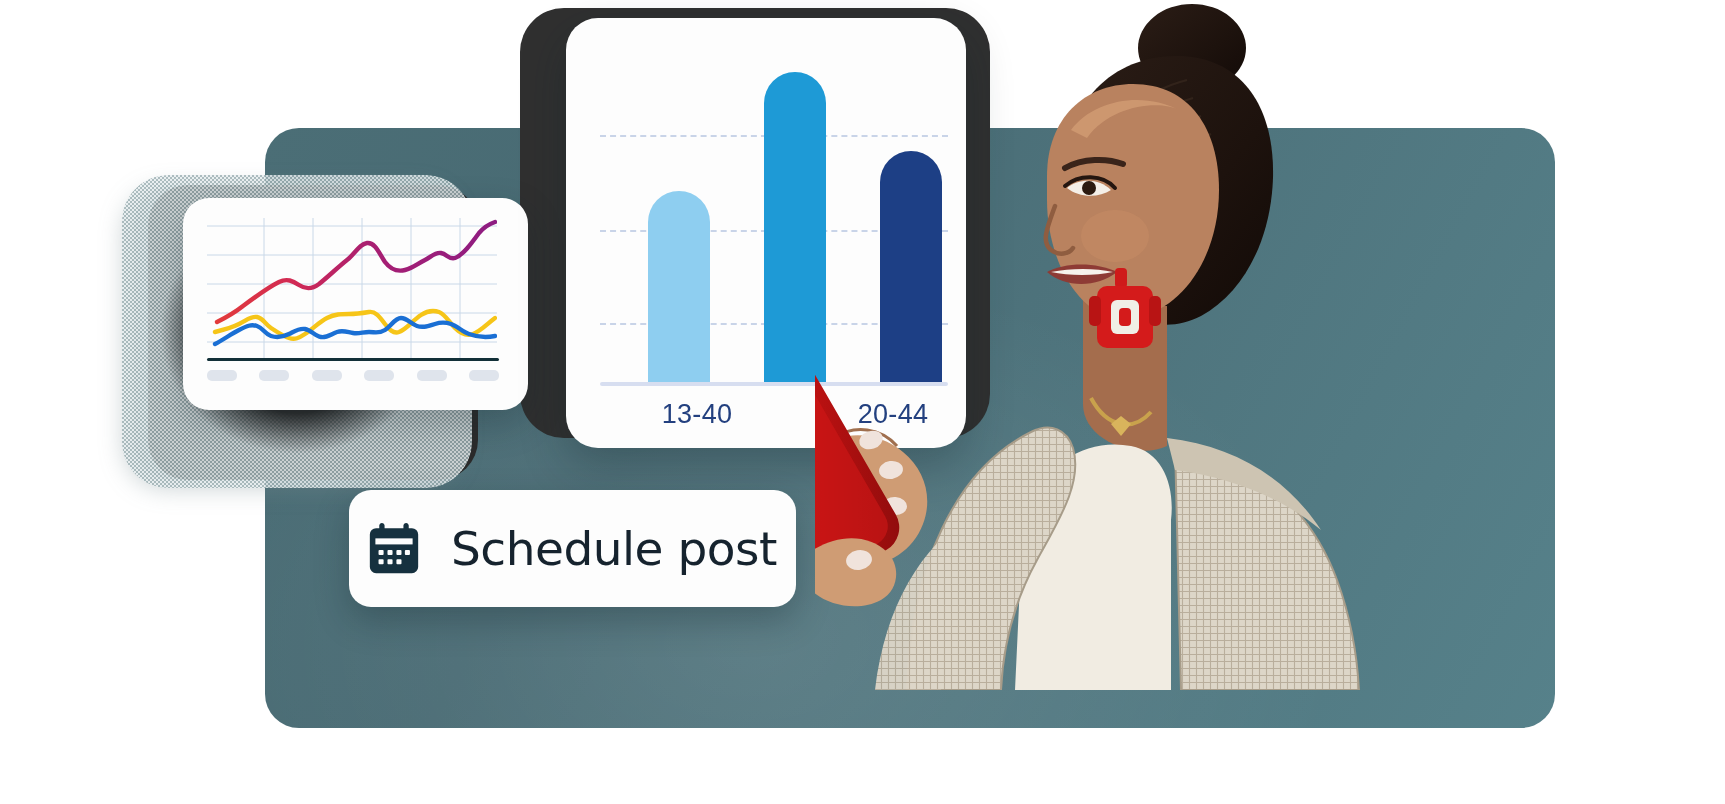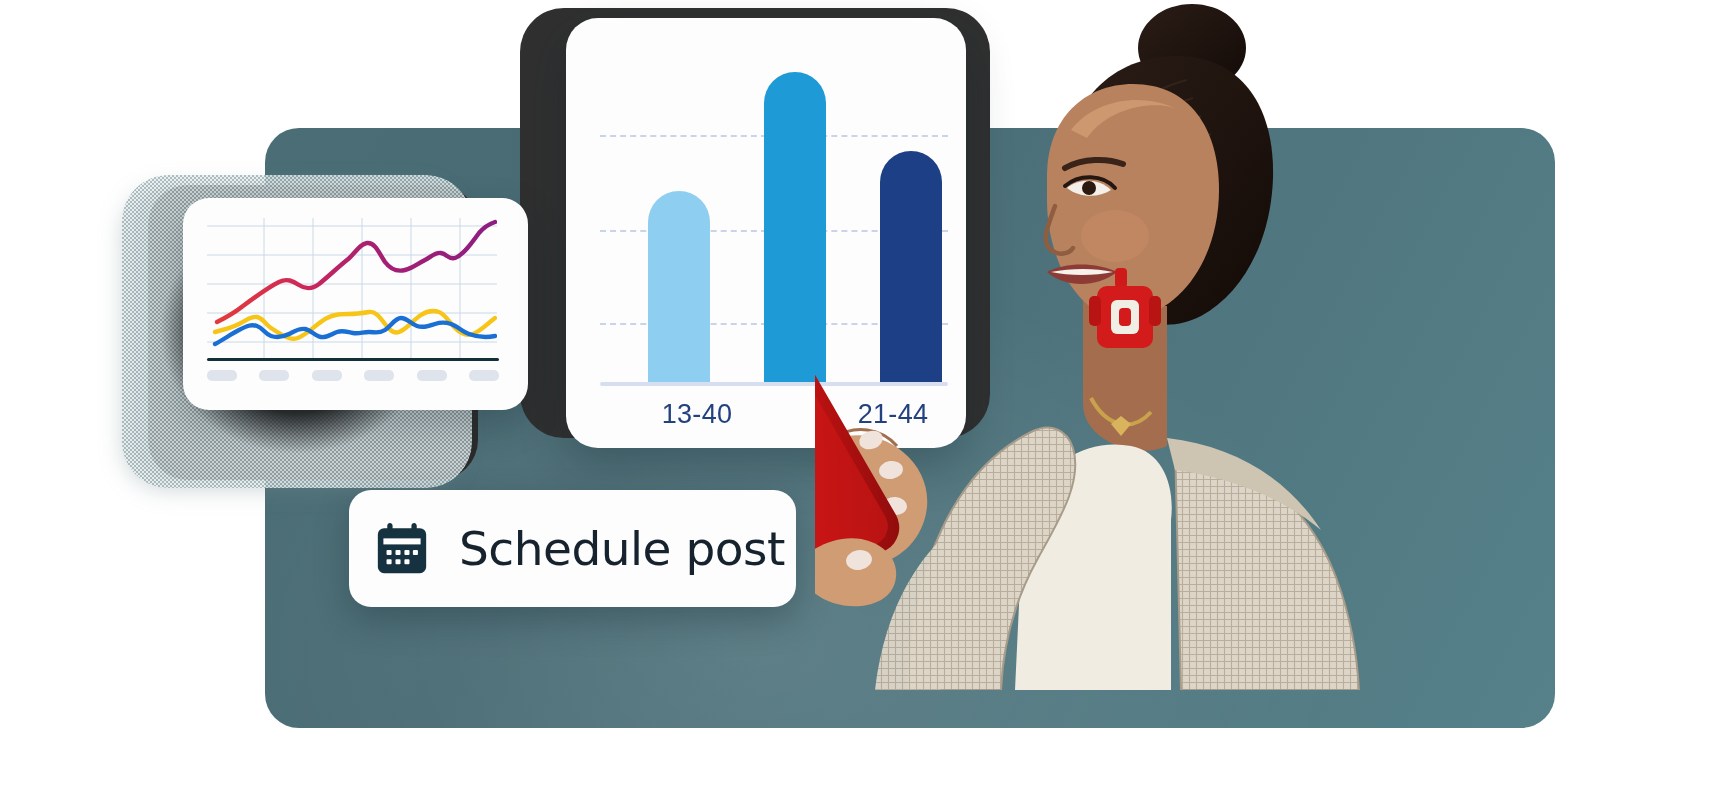--- a/index.html
+++ b/index.html
@@ -133,21 +133,21 @@
 
   
   .btn-schedule {
     position: absolute;
     left: 349px; top: 490px;
     width: 447px; height: 117px;
     background: #fdfdfd;
     border-radius: 22px;
     box-shadow: 0 14px 34px rgba(18,38,44,.30);
     display: flex; align-items: center;
-    padding-left: 24px; gap: 28px;
+    padding-left: 16px; gap: 28px;
     cursor: pointer;
   }
   .btn-schedule-label {
     font-size: 47px; color: #16232e; letter-spacing: -.5px;
     font-family: "DejaVu Sans", sans-serif; font-weight: 400;
   }
 
   
   .portrait { position: absolute; left: 815px; top: 0; width: 620px; height: 690px; }
 
@@ -223,21 +223,21 @@
       <div class="bars">
         <div class="bar" style="height:58%;background:#8ecef0"></div>
         <div class="bar" style="height:94%;background:#1e9ad6"></div>
         <div class="bar" style="height:70%;background:#1d3f85"></div>
       </div>
     </div>
     <div class="bar-axis"></div>
     <div class="bar-labels">
       <span class="bar-label">13-40</span>
       <span class="bar-label mid">25-34</span>
-      <span class="bar-label">21-44</span>
+      <span class="bar-label">20-44</span>
     </div>
   </div>
 
   <div class="btn-schedule">
     <svg width="58" height="58" viewBox="0 0 24 24">
       <path fill="#16313f" d="M7 1.2c.62 0 1.1.5 1.1 1.1v1.1h7.8V2.3c0-.6.5-1.1 1.1-1.1s1.1.5 1.1 1.1v1.1h1.3A2.6 2.6 0 0 1 22 6v13.4A2.6 2.6 0 0 1 19.4 22H4.6A2.6 2.6 0 0 1 2 19.4V6a2.6 2.6 0 0 1 2.6-2.6h1.3V2.3c0-.6.5-1.1 1.1-1.1Z"></path>
       <rect x="4.3" y="7.6" width="15.4" height="2.5" fill="#fdfdfd"></rect>
       <g fill="#fdfdfd">
         <rect x="5.6" y="12.4" width="2.1" height="2.1" rx=".4"></rect>
         <rect x="9.3" y="12.4" width="2.1" height="2.1" rx=".4"></rect>

